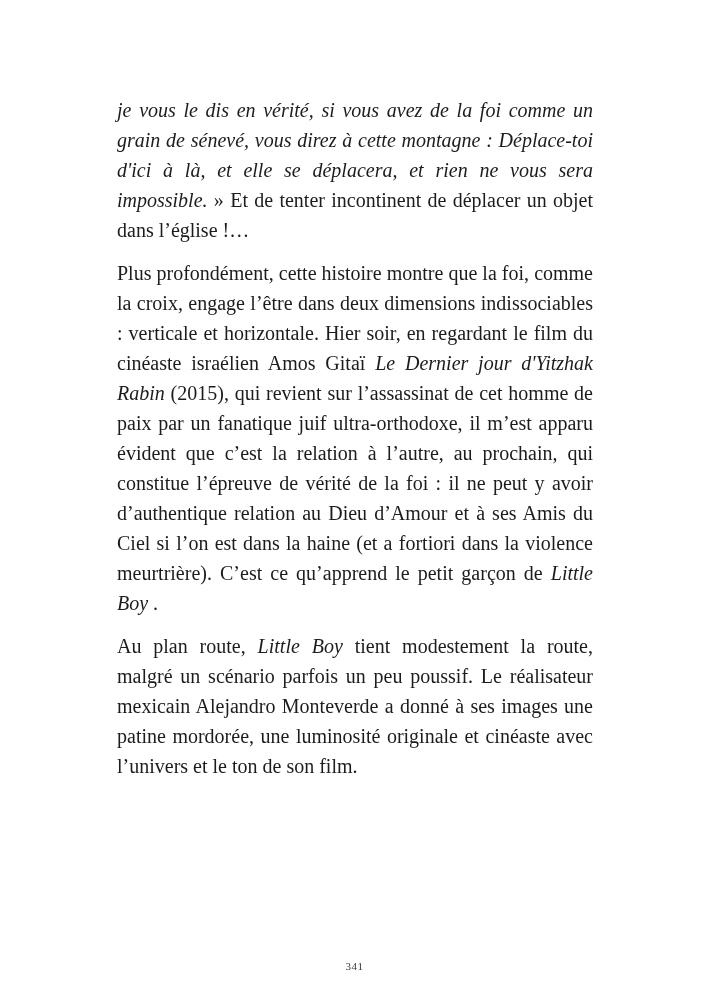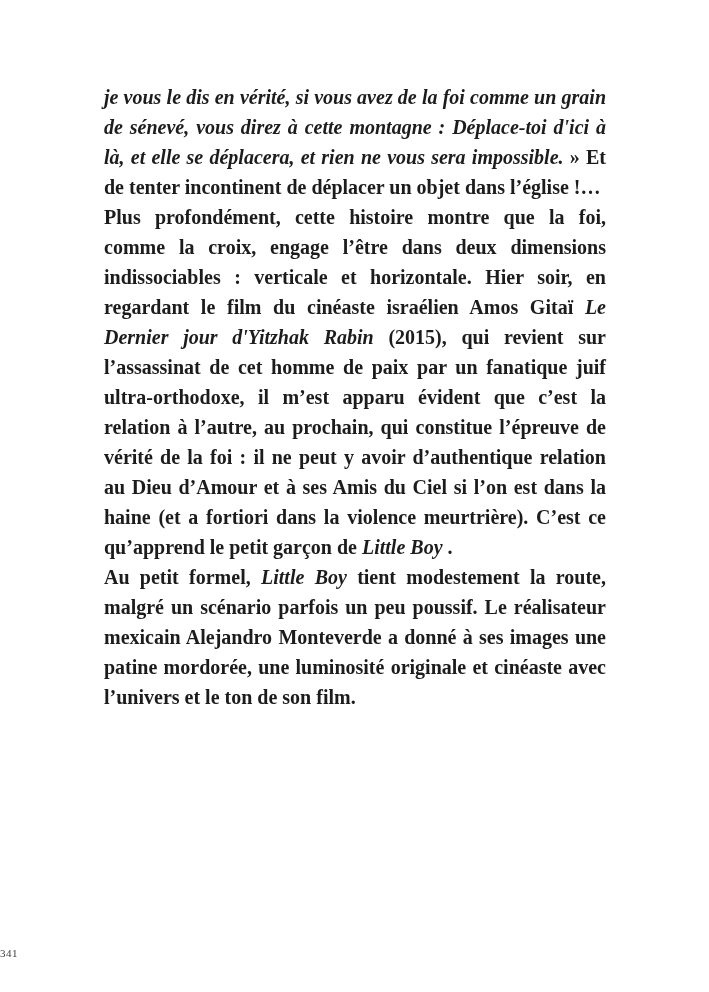--- a/index.html
+++ b/index.html
@@ -24,40 +24,40 @@
     position: absolute;
     left: 104px;
     top: 82px;
     width: 502px;
     font-size: 20px;
     line-height: 30px;
     text-align: justify;
     text-justify: inter-word;
   }
   .para {
-    margin: 0;
+    margin: 13px;
     padding: 0;
-    font-weight: bold;
   }
   .it {
     font-style: italic;
   }
   .page-number {
     position: absolute;
     left: 0;
     width: 100%;
-    bottom: 33px;
+    bottom: 20px;
+    text-align: center;
     font-size: 11px;
     color: #3a3a3a;
     letter-spacing: 0.5px;
   }
 </style>
 </head>
 <body>
 
 <div class="page">
   <div class="text-block">
       <p class="para"><span class="it">je vous le dis en vérité, si vous avez de la foi comme un grain de sénevé, vous direz à cette montagne : Déplace-toi d'ici à là, et elle se déplacera, et rien ne vous sera impossible.</span><span>  » Et de tenter incontinent de déplacer un objet dans l’église !…</span></p>
       <p class="para"><span>Plus profondément, cette histoire montre que la foi, comme la croix, engage l’être dans deux dimensions indissociables : verticale et horizontale. Hier soir, en regardant le film du cinéaste israélien Amos Gitaï </span><span class="it">Le Dernier jour d'Yitzhak Rabin</span><span>  (2015), qui revient sur l’assassinat de cet homme de paix par un fanatique juif ultra-orthodoxe, il m’est apparu évident que c’est la relation à l’autre, au prochain, qui constitue l’épreuve de vérité de la foi : il ne peut y avoir d’authentique relation au Dieu d’Amour et à ses Amis du Ciel si l’on est dans la haine (et a fortiori dans la violence meurtrière). C’est ce qu’apprend le petit garçon de </span><span class="it">Little Boy</span><span> .</span></p>
-      <p class="para"><span>Au petit formel, </span><span class="it">Little Boy</span><span> tient modestement la route, malgré un scénario parfois un peu poussif. Le réalisateur mexicain Alejandro Monteverde a donné à ses images une patine mordorée, une luminosité originale et cinéaste avec l’univers et le ton de son film.</span></p>
+      <p class="para"><span>Au plan route, </span><span class="it">Little Boy</span><span> tient modestement la route, malgré un scénario parfois un peu poussif. Le réalisateur mexicain Alejandro Monteverde a donné à ses images une patine mordorée, une luminosité originale et cinéaste avec l’univers et le ton de son film.</span></p>
     </div>
   <div class="page-number">341</div>
 </div>
 
 </body></html>

